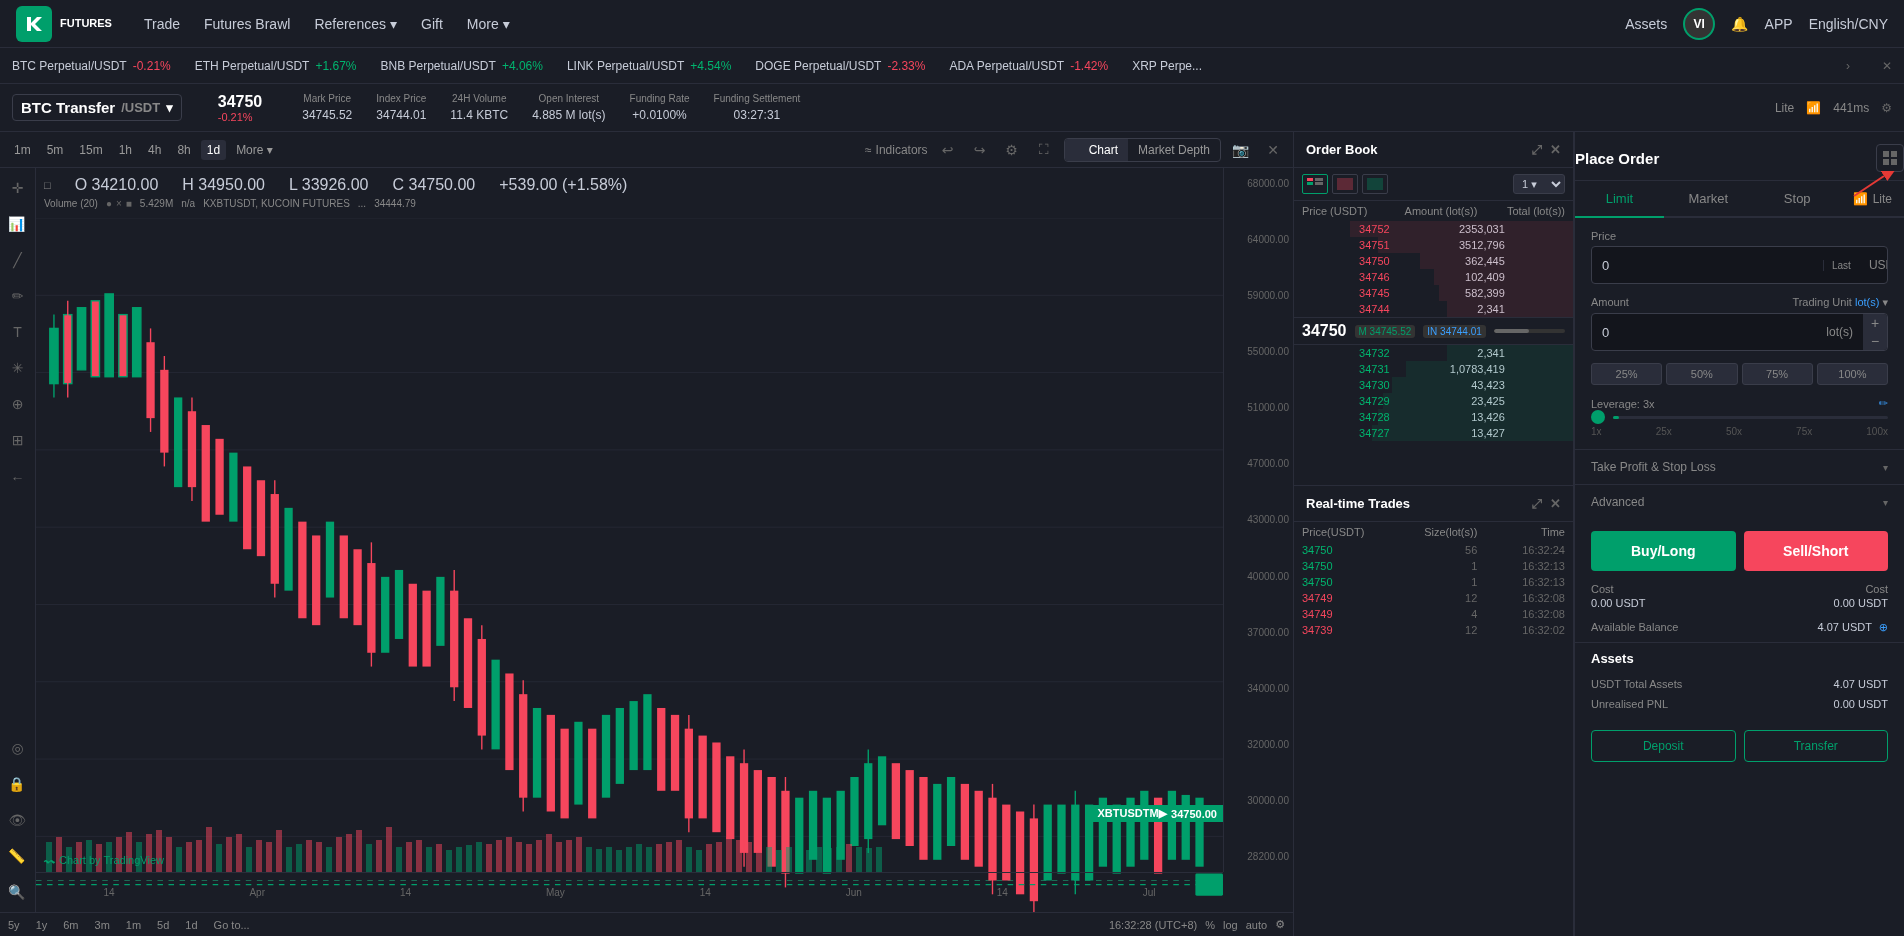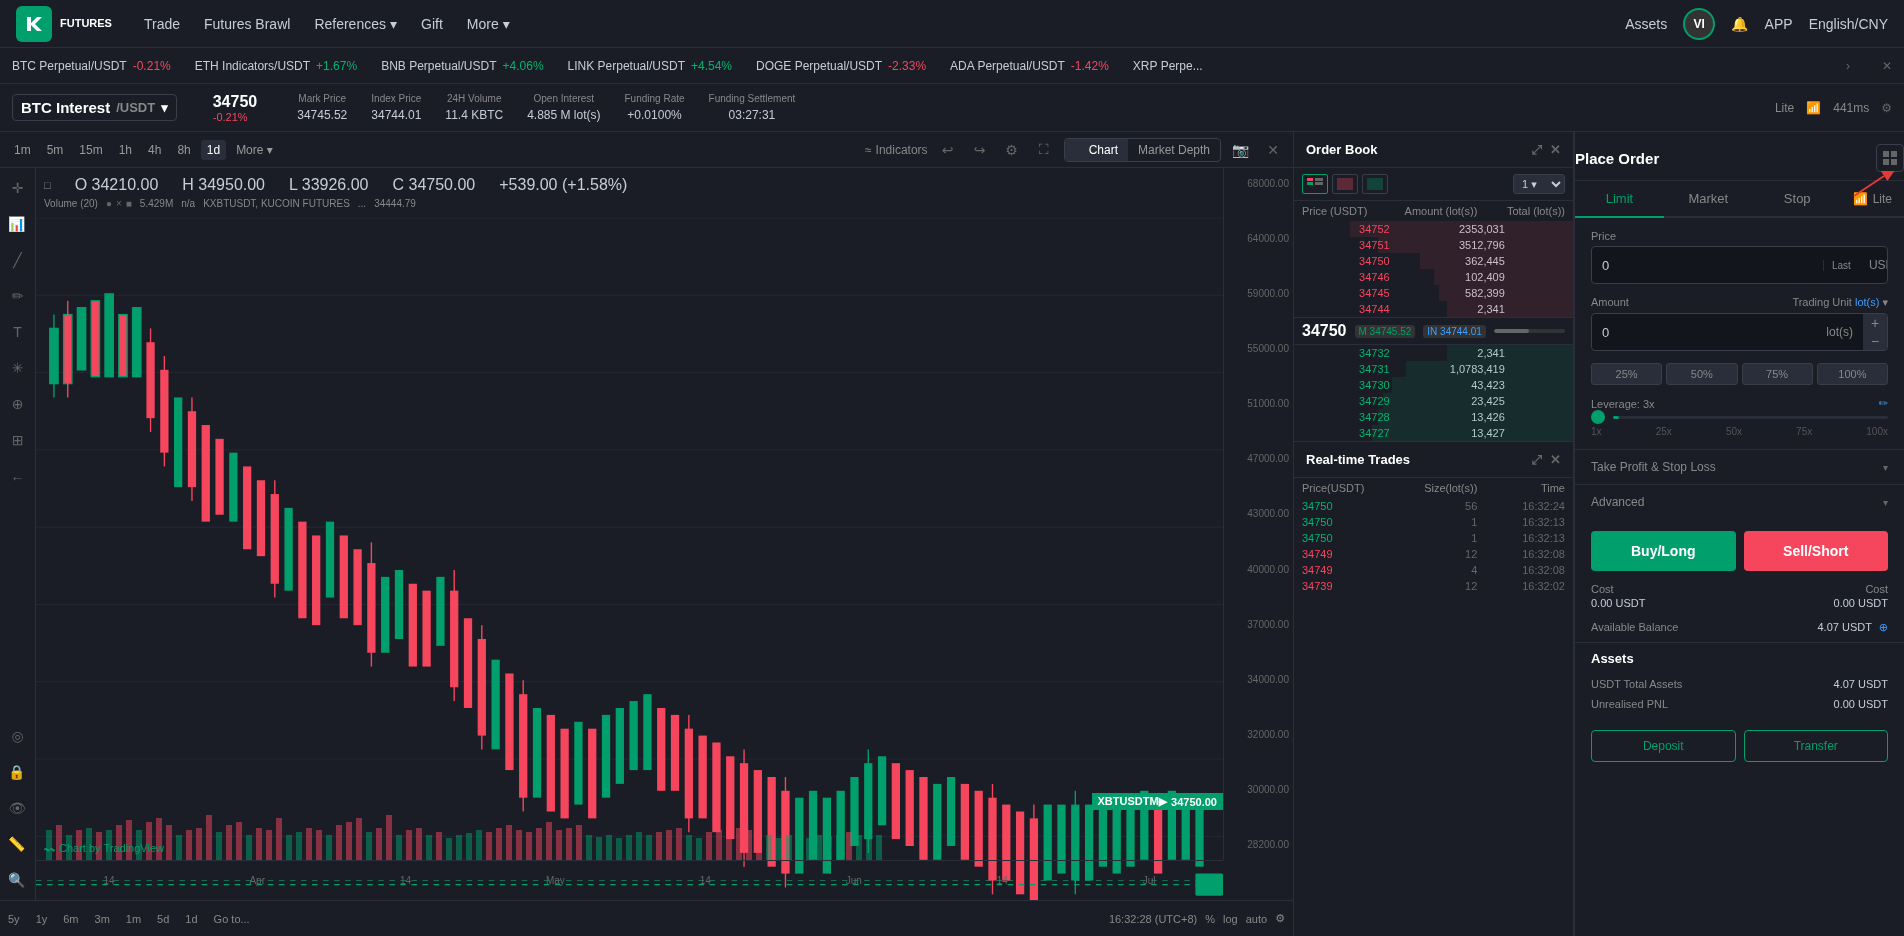--- a/index.html
+++ b/index.html
@@ -46,21 +46,21 @@
     .chart-main { flex: 1; background: #1a1d26; position: relative; overflow: hidden; }
     .chart-watermark { position: absolute; top: 50%; left: 50%; transform: translate(-50%, -50%); color: rgba(255,255,255,0.04); font-size: 72px; font-weight: bold; white-space: nowrap; user-select: none; }
     .chart-side-toolbar { position: absolute; left: 0; top: 0; bottom: 0; width: 36px; display: flex; flex-direction: column; align-items: center; padding: 8px 0; gap: 12px; border-right: 1px solid #2a2d3a; }
     .tool-icon { color: #666; cursor: pointer; font-size: 14px; width: 24px; height: 24px; display: flex; align-items: center; justify-content: center; border-radius: 3px; }
     .chart-price-axis { position: absolute; right: 0; top: 0; bottom: 40px; width: 70px; display: flex; flex-direction: column; justify-content: space-between; padding: 10px 4px; border-left: 1px solid #2a2d3a; }
     .price-label { color: #666; font-size: 10px; text-align: right; }
     .chart-time-axis { position: absolute; bottom: 0; left: 36px; right: 70px; height: 40px; display: flex; align-items: center; justify-content: space-around; border-top: 1px solid #2a2d3a; }
     .time-label { color: #666; font-size: 10px; }
     .ohlc-info { position: absolute; top: 8px; left: 44px; display: flex; gap: 12px; align-items: center; }
     .ohlc-val { font-size: 16px; color: #c7ccd8; padding-left: 12px; }
-    .chart-bottom-bar { height: 36px; display: flex; align-items: center; padding: 0 8px; border-top: 1px solid #2a2d3a; gap: 16px; }
+    .chart-bottom-bar { height: 24px; display: flex; align-items: center; padding: 0 8px; border-top: 1px solid #2a2d3a; gap: 16px; }
     .bottom-btn { background: none; border: none; color: #888; cursor: pointer; font-size: 11px; }
     .bottom-right { margin-left: auto; display: flex; align-items: center; gap: 8px; color: #888; font-size: 11px; }
 
     
     .order-book-panel { width: 280px; background: #1a1d26; border-right: 1px solid #2a2d3a; display: flex; flex-direction: column; }
     .panel-header { height: 36px; display: flex; align-items: center; padding: 0 12px; border-bottom: 1px solid #2a2d3a; font-weight: 600; color: white; font-size: 13px; }
     .panel-header .expand-icon { margin-left: auto; cursor: pointer; color: #666; }
     .panel-header .close-icon { cursor: pointer; color: #666; margin-left: 8px; }
     .ob-controls { display: flex; align-items: center; padding: 6px 8px; gap: 4px; border-bottom: 1px solid #2a2d3a; }
     .ob-type-btn { width: 26px; height: 20px; border: 1px solid #3a3d4a; background: none; cursor: pointer; border-radius: 2px; display: flex; align-items: center; justify-content: center; }
@@ -75,21 +75,21 @@
     .ob-row span:nth-child(3) { text-align: right; }
     .ob-bar-ask { position: absolute; right: 0; top: 0; bottom: 0; background: rgba(246,70,93,0.1); }
     .ob-bar-bid { position: absolute; right: 0; top: 0; bottom: 0; background: rgba(0,180,110,0.1); }
     .ob-spread { display: flex; align-items: center; justify-content: center; padding: 4px 8px; border-top: 1px solid #2a2d3a; border-bottom: 1px solid #2a2d3a; gap: 8px; }
     .spread-price { font-size: 16px; font-weight: bold; color: white; }
     .spread-m { background: #333; padding: 1px 4px; border-radius: 3px; font-size: 10px; color: #009f6b; }
     .spread-in { background: #333; padding: 1px 4px; border-radius: 3px; font-size: 10px; color: #3a9fff; }
     .spread-bar { flex: 1; height: 4px; background: #333; border-radius: 2px; overflow: hidden; }
 
     
-    .trades-panel { flex: 1; display: flex; flex-direction: column; border-top: 1px solid #2a2d3a; }
+    .trades-panel { flex: 1; display: flex; flex-direction: column; border-top: 1px solid #2a2d3a; margin-top: 44px; }
     .trades-headers { display: grid; grid-template-columns: 1fr 1fr 1fr; padding: 4px 8px; color: #888; font-size: 11px; }
     .trades-headers span:last-child { text-align: right; }
     .trade-row { display: grid; grid-template-columns: 1fr 1fr 1fr; padding: 2px 8px; font-size: 11px; }
     .trade-row span:last-child { text-align: right; color: #666; }
     .trade-row span:nth-child(2) { text-align: right; color: #666; }
 
     
     .order-panel { width: 330px; background: #1a1d26; display: flex; flex-direction: column; border-left: 1px solid #2a2d3a; overflow-y: auto; }
     .order-panel-header { display: flex; align-items: center; padding: 12px 0 8px; border-bottom: 1px solid #2a2d3a; }
     .order-panel-title { font-size: 15px; font-weight: 600; color: white; flex: 1; }
@@ -185,21 +185,21 @@
     <span class="nav-btn">English/CNY</span>
   </div>
 </nav>
 
 <div class="ticker-bar">
   <div class="ticker-item">
     <span class="ticker-name">BTC Perpetual/USDT</span>
     <span class="neg">-0.21%</span>
   </div>
   <div class="ticker-item">
-    <span class="ticker-name">ETH Indicators/USDT</span>
+    <span class="ticker-name">ETH Perpetual/USDT</span>
     <span class="pos">+1.67%</span>
   </div>
   <div class="ticker-item">
     <span class="ticker-name">BNB Perpetual/USDT</span>
     <span class="pos">+4.06%</span>
   </div>
   <div class="ticker-item">
     <span class="ticker-name">LINK Perpetual/USDT</span>
     <span class="pos">+4.54%</span>
   </div>
@@ -213,21 +213,21 @@
   </div>
   <div class="ticker-item">
     <span class="ticker-name">XRP Perpe...</span>
   </div>
   <span class="ticker-close">›</span>
   <span class="ticker-close" style="margin-left:8px;">✕</span>
 </div>
 
 <div class="symbol-bar">
   <div class="symbol-selector">
-    <span style="color:white; font-size:15px; font-weight:700;">BTC Interest</span>
+    <span style="color:white; font-size:15px; font-weight:700;">BTC Transfer</span>
     <span style="color:#888;">/USDT</span>
     <span>▾</span>
   </div>
   <div style="display:flex; flex-direction:column; margin-left:12px;">
     <span style="font-size:16px; font-weight:600; color:white;">34750</span>
     <span class="neg" style="font-size:11px;">-0.21%</span>
   </div>
   <div class="symbol-info" style="margin-left:16px; flex-direction:column; display:flex;">
     <span class="stat-label">Mark Price</span>
     <span class="stat-value">34745.52</span>

